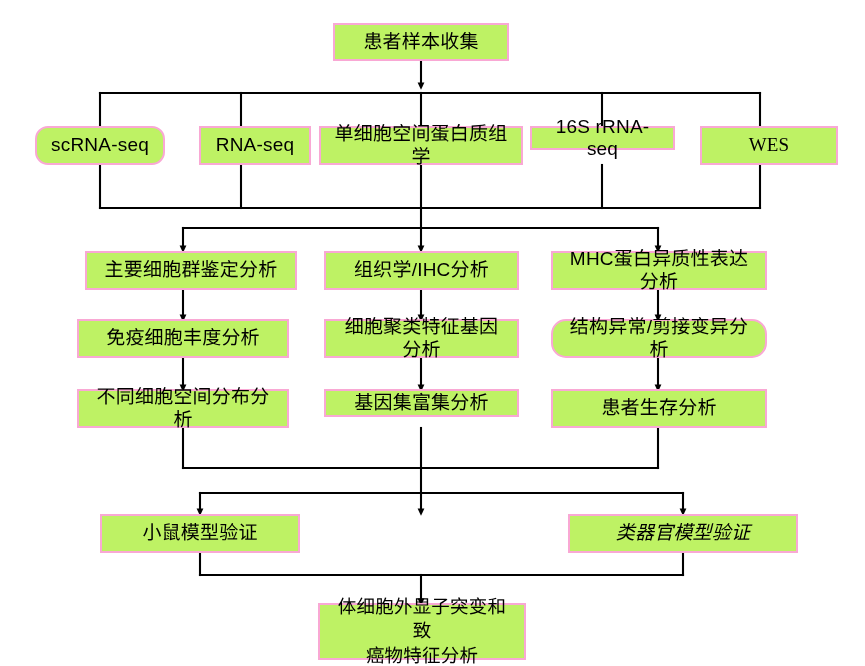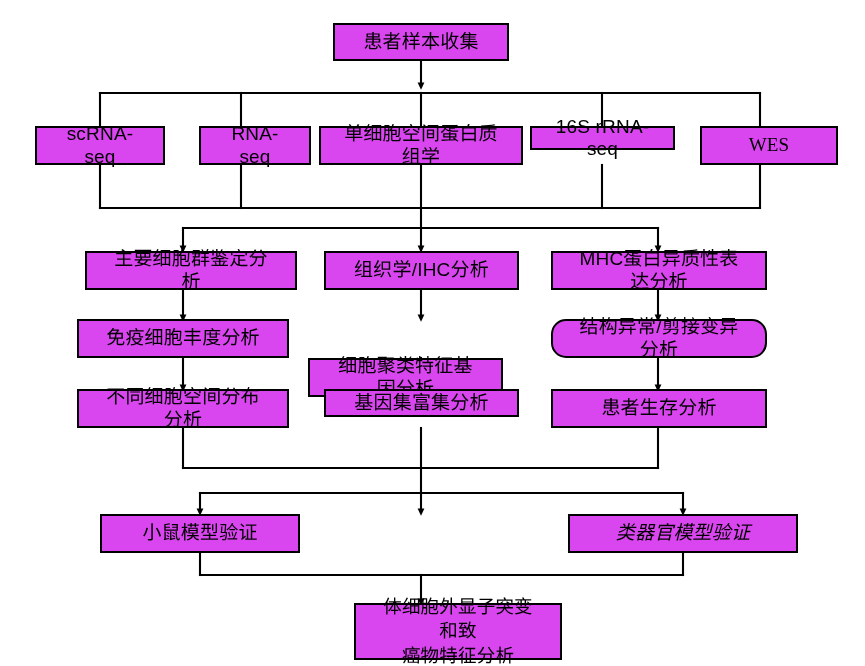--- a/index.html
+++ b/index.html
@@ -22,31 +22,31 @@
     position: absolute;
     left: 0;
     top: 0;
     width: 865px;
     height: 666px;
     pointer-events: none;
   }
   .node {
     position: absolute;
     box-sizing: border-box;
-    border: 2px solid #000000;
-    background: #d946ef;
+    border: 2px solid #f9a8d4;
+    background: #bef264;
     display: flex;
     align-items: center;
     justify-content: center;
     text-align: center;
     color: #000000;
     font-size: 19px;
     line-height: 1.18;
     letter-spacing: 0.2px;
-    padding: 0 20px;
+    padding: 0 10px;
     white-space: pre-line;
   }
   .node.two-line {
     line-height: 1.3;
     font-size: 18.5px;
   }
 </style>
 </head>
 <body>
 
@@ -105,37 +105,37 @@
       <path d="M200,553 L200,575"></path>
       <path d="M683,553 L683,575"></path>
       <path d="M200,575 L683,575"></path>
 
       <path d="M421,575 L421,602" marker-end="url(#arrow)"></path>
     </g>
   </svg>
 
   <div class="node" style="left:333px; top:23px; width:176px; height:38px;">患者样本收集</div>
 
-  <div class="node" style="left:35px; top:126px; width:130px; height:39px;">scRNA-seq</div>
+  <div class="node" style="left:35px; top:126px; width:130px; height:39px;border-radius:13px;">scRNA-seq</div>
   <div class="node" style="left:186px; top:126px; width:112px; height:39px;margin-left:13px;">RNA-seq</div>
   <div class="node" style="left:319px; top:126px; width:204px; height:39px;">单细胞空间蛋白质组学</div>
   <div class="node" style="left:530px; top:126px; width:145px; height:24px;">16S rRNA-seq</div>
   <div class="node" style="left:700px; top:126px; width:138px; height:39px;font-family:Liberation Serif, serif;">WES</div>
 
   <div class="node" style="left:77px; top:251px; width:212px; height:39px;margin-left:8px;">主要细胞群鉴定分析</div>
   <div class="node" style="left:77px; top:319px; width:212px; height:39px;">免疫细胞丰度分析</div>
   <div class="node" style="left:77px; top:389px; width:212px; height:39px;">不同细胞空间分布分析</div>
 
   <div class="node" style="left:324px; top:251px; width:195px; height:39px;">组织学/IHC分析</div>
-  <div class="node" style="left:308px; top:319px; width:195px; height:39px;margin-top:39px;">细胞聚类特征基因分析</div>
+  <div class="node" style="left:324px; top:319px; width:195px; height:39px;">细胞聚类特征基因分析</div>
   <div class="node" style="left:324px; top:389px; width:195px; height:28px;">基因集富集分析</div>
 
   <div class="node" style="left:551px; top:251px; width:216px; height:39px;">MHC蛋白异质性表达分析</div>
   <div class="node" style="left:551px; top:319px; width:216px; height:39px;border-radius:15px;">结构异常/剪接变异分析</div>
   <div class="node" style="left:551px; top:389px; width:216px; height:39px;">患者生存分析</div>
 
   <div class="node" style="left:100px; top:514px; width:200px; height:39px;">小鼠模型验证</div>
   <div class="node" style="left:568px; top:514px; width:230px; height:39px;font-style:italic;">类器官模型验证</div>
 
-  <div class="node two-line" style="left:318px; top:603px; width:208px; height:57px;margin-left:36px;">体细胞外显子突变和致
+  <div class="node two-line" style="left:318px; top:603px; width:208px; height:57px;">体细胞外显子突变和致
 癌物特征分析</div>
 
 </div>
 
 </body></html>

